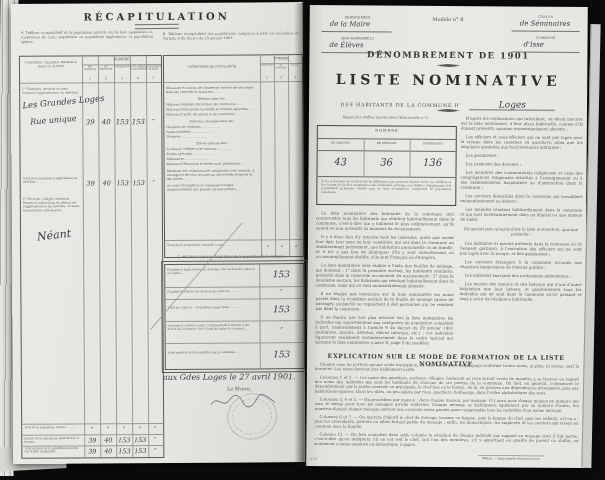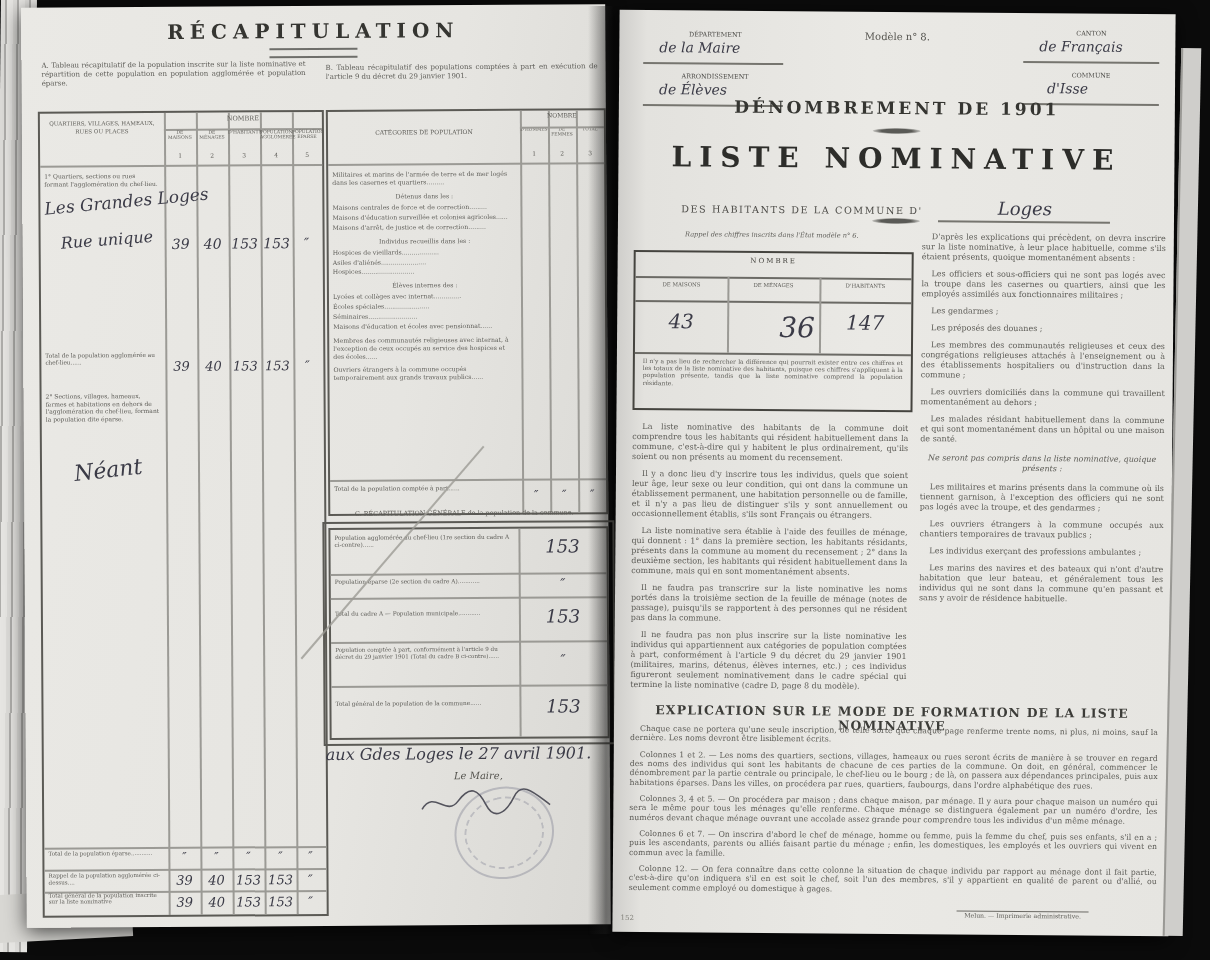--- a/index.html
+++ b/index.html
@@ -273,21 +273,21 @@
       <div class="s2 cc" style="font-size:6.4px;color:#4c4b47;">ARRONDISSEMENT</div>
     </div>
     <div class="hw" style="left:20px;top:36px;font-size:7px;">de Élèves</div>
     <div class="rule" style="left:12px;top:47px;width:70px;"></div>
 
     <div class="abs cc" style="left:104px;top:10px;width:70px;font-size:5px;color:#55544f;text-align:center;">Modèle n° 8.</div>
 
     <div class="tb" style="left:204px;top:8px;width:64px;">
       <div class="s2 cc" style="font-size:6.4px;color:#4c4b47;">CANTON</div>
     </div>
-    <div class="hw" style="left:210px;top:13px;font-size:7px;">de Français</div>
+    <div class="hw" style="left:210px;top:13px;font-size:7px;">de Séminaires</div>
     <div class="rule" style="left:202px;top:24px;width:68px;"></div>
     <div class="tb" style="left:204px;top:29px;width:64px;">
       <div class="s2 cc" style="font-size:6.4px;color:#4c4b47;">COMMUNE</div>
     </div>
     <div class="hw" style="left:214px;top:34px;font-size:7px;">d'Isse</div>
     <div class="rule" style="left:202px;top:45px;width:68px;"></div>
 
     <div class="title-l" style="top:44px;font-size:8.5px;letter-spacing:1.5px;">DÉNOMBREMENT DE 1901</div>
     <div class="swell" style="left:127px;top:58px;"></div>
 
@@ -314,22 +314,22 @@
       <div class="tb" style="left:0;top:15px;width:46px;">
           <div class="s2 cc" style="font-size:5.4px;">DE MAISONS</div>
         </div>
       <div class="tb" style="left:46px;top:15px;width:46px;">
           <div class="s2 cc" style="font-size:5.4px;">DE MÉNAGES</div>
         </div>
       <div class="tb" style="left:92px;top:15px;width:46px;">
           <div class="s2 cc" style="font-size:5.4px;">D'HABITANTS</div>
         </div>
       <span class="val" style="left:10px;top:30px;width:26px;font-size:10px;">43</span>
-      <span class="val" style="left:68px;top:30px;width:26px;font-size:14px;">36</span>
-      <span class="val" style="left:100px;top:30px;width:30px;font-size:10px;">147</span>
+      <span class="val" style="left:56px;top:30px;width:26px;font-size:10px;">36</span>
+      <span class="val" style="left:100px;top:30px;width:30px;font-size:10px;">136</span>
       <div class="tb" style="left:4px;top:53px;width:130px;">
         <div class="s2 jc" style="font-size:6px;line-height:1.2;">Il n'y a pas lieu de rechercher la différence qui pourrait exister entre ces chiffres et les totaux de la liste nominative des habitants, puisque ces chiffres s'appliquent à la population présente, tandis que la liste nominative comprend la population résidante.</div>
       </div>
     </div>
 
     <div class="tb" style="left:8px;top:206px;width:138px;">
       <div class="s2 jc p" style="font-size:8px;line-height:1.25;">
         <p>La liste nominative des habitants de la commune doit comprendre tous les habitants qui résident habituellement dans la commune, c'est-à-dire qui y habitent le plus ordinairement, qu'ils soient ou non présents au moment du recensement.</p>
         <p>Il y a donc lieu d'y inscrire tous les individus, quels que soient leur âge, leur sexe ou leur condition, qui ont dans la commune un établissement permanent, une habitation personnelle ou de famille, et il n'y a pas lieu de distinguer s'ils y sont annuellement ou occasionnellement établis, s'ils sont Français ou étrangers.</p>
         <p>La liste nominative sera établie à l'aide des feuilles de ménage, qui donnent : 1° dans la première section, les habitants résidants, présents dans la commune au moment du recensement ; 2° dans la deuxième section, les habitants qui résident habituellement dans la commune, mais qui en sont momentanément absents.</p>

